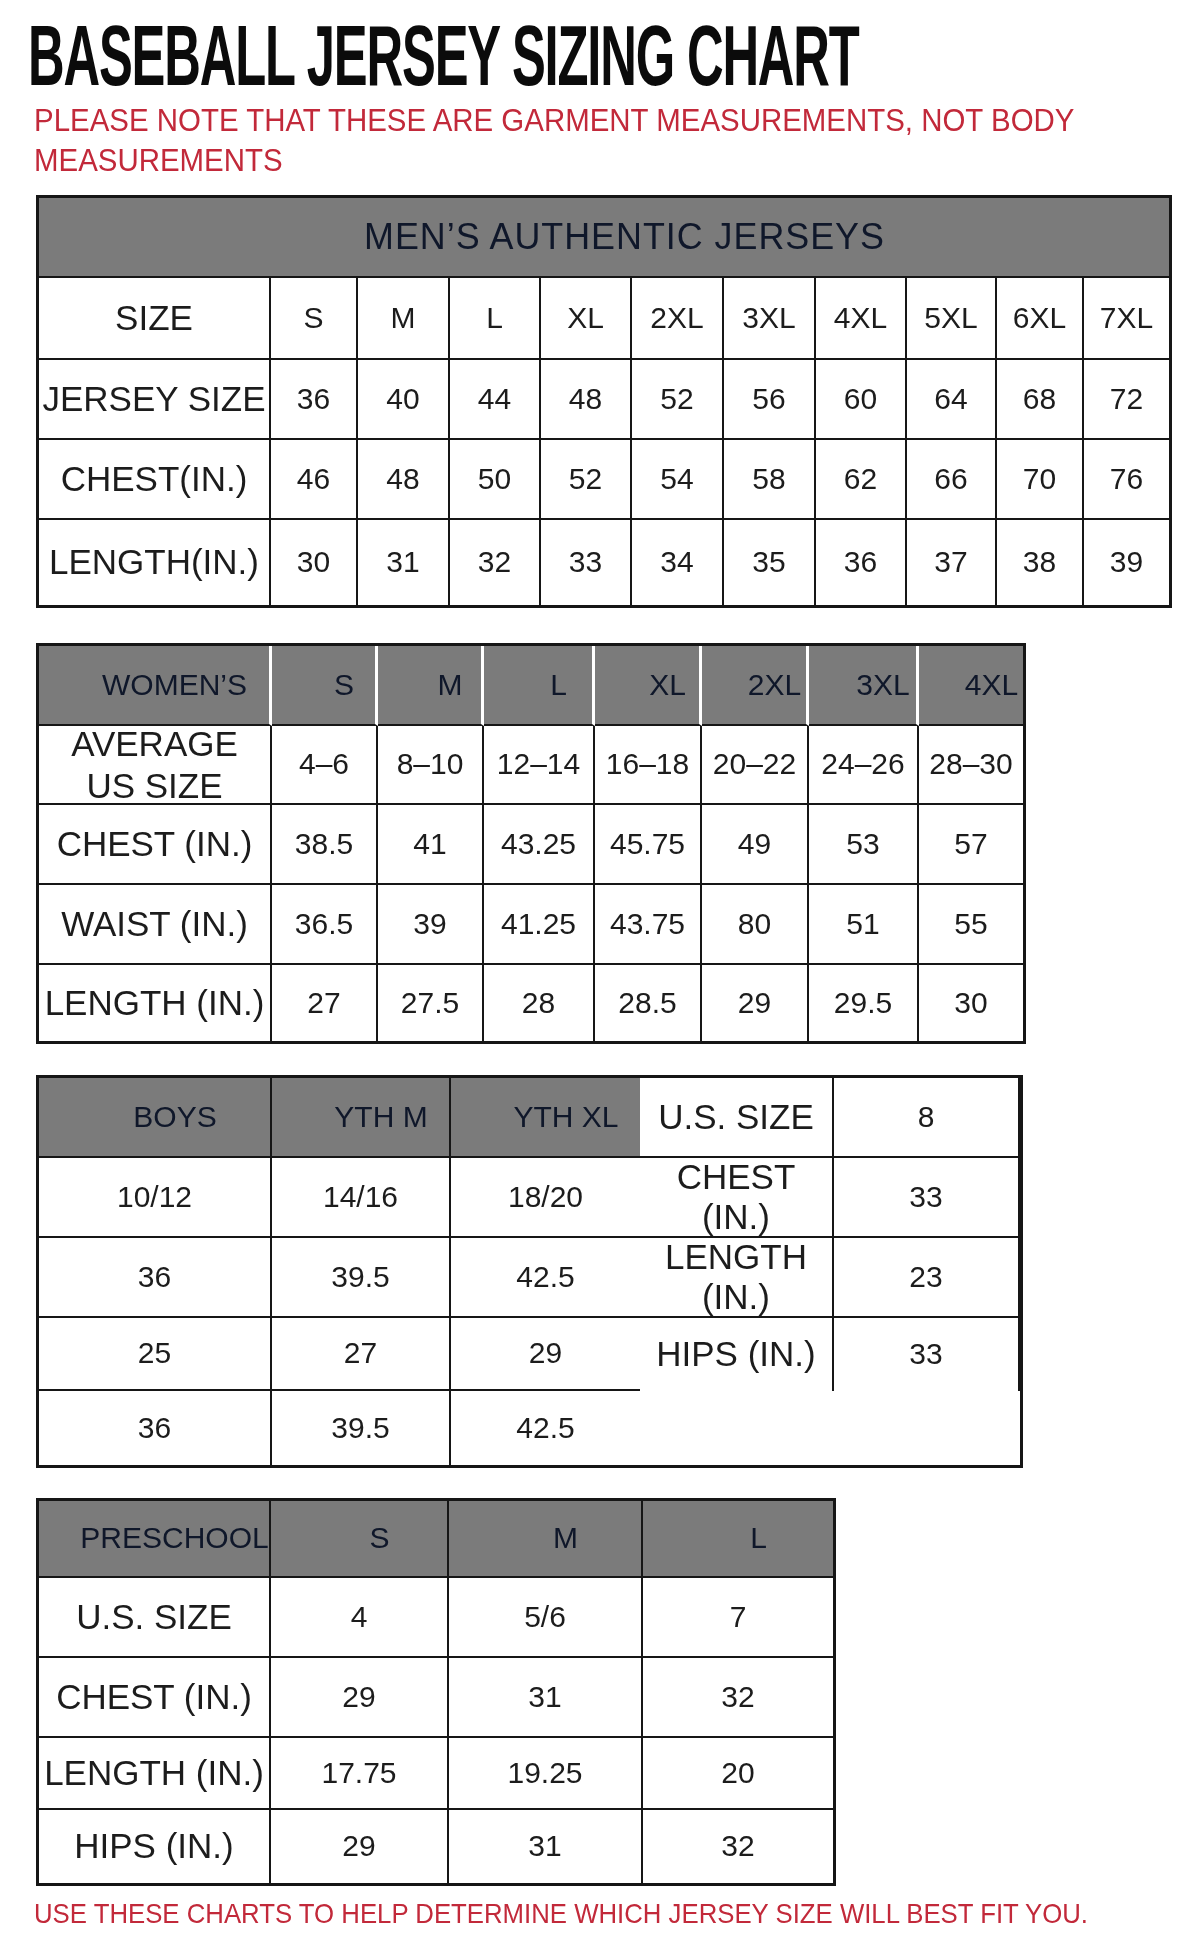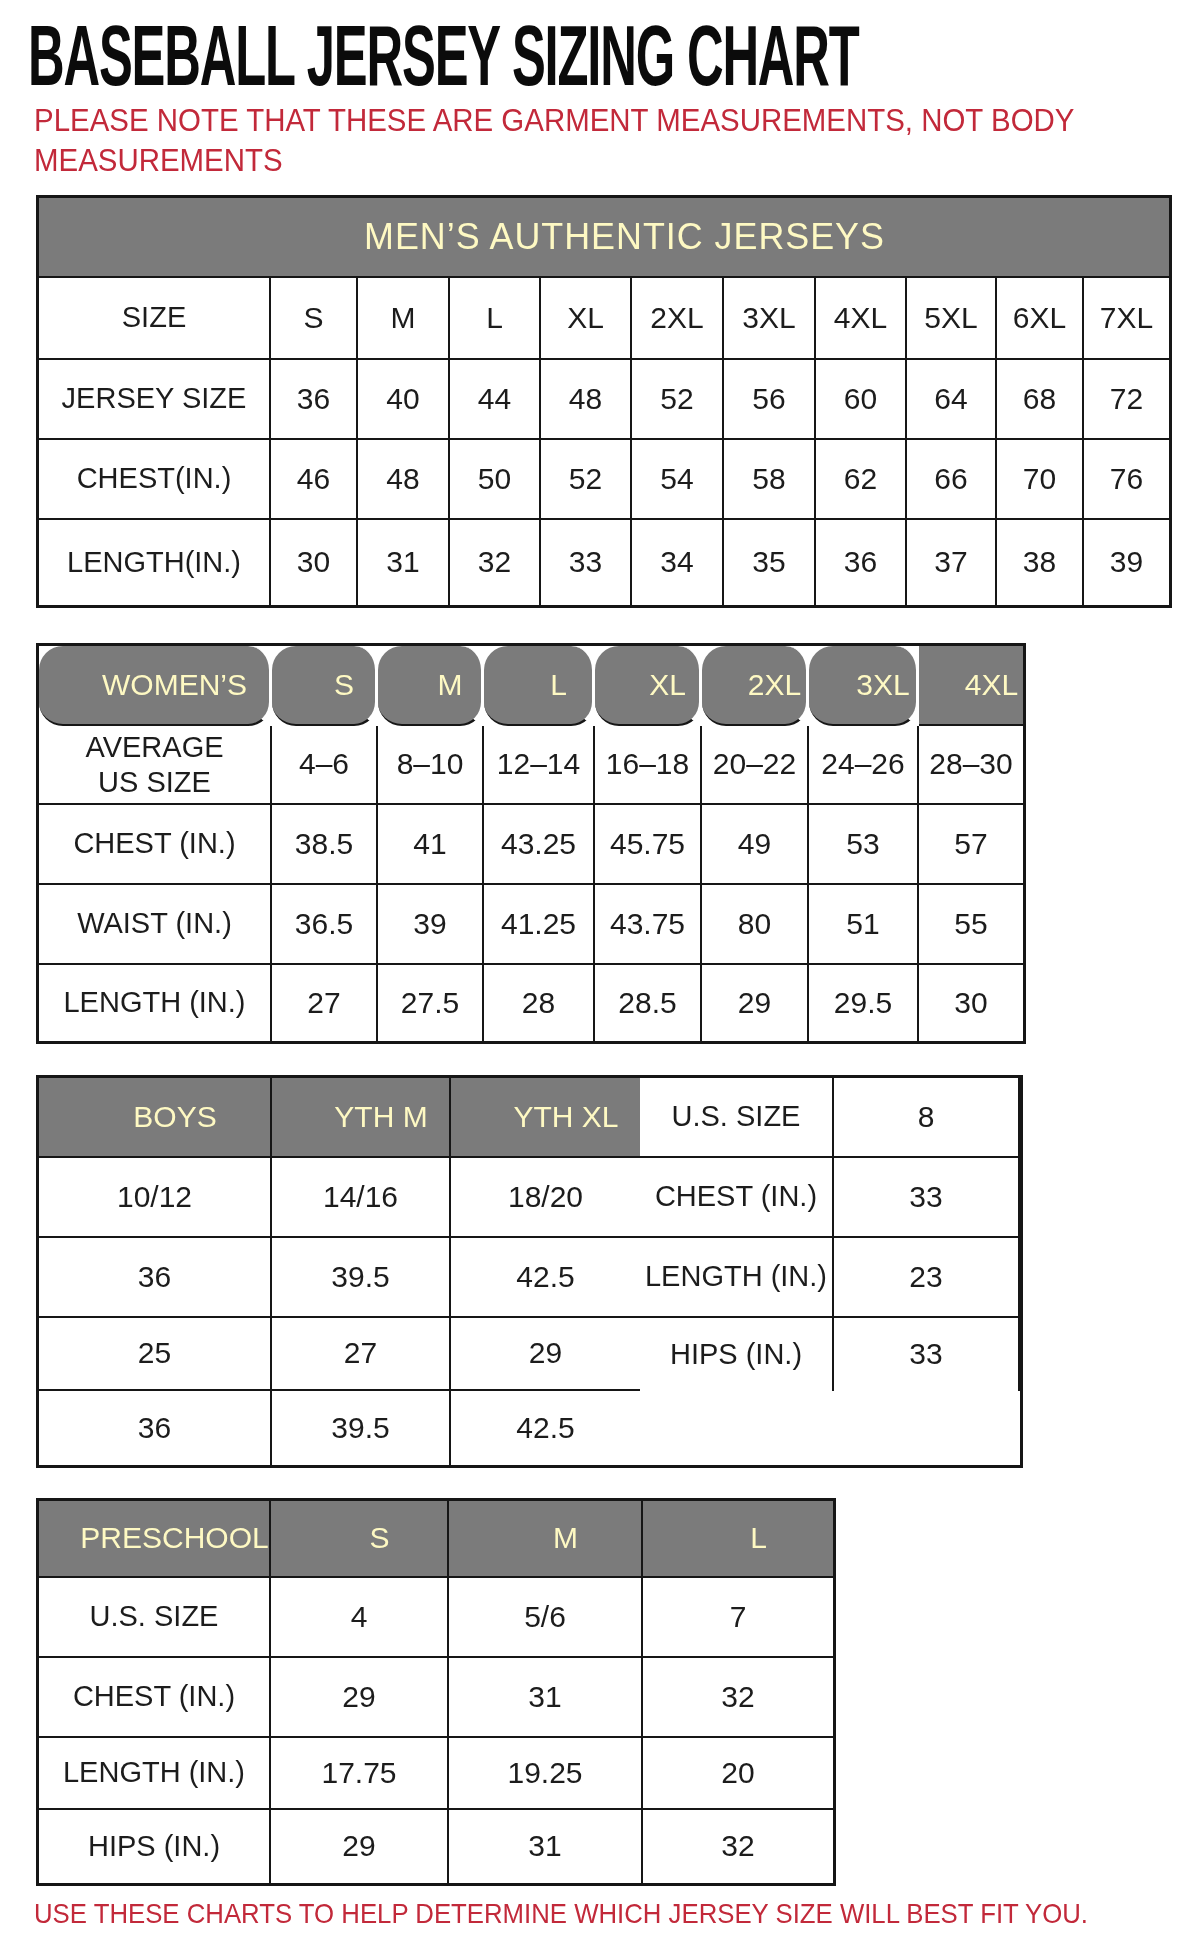--- a/index.html
+++ b/index.html
@@ -27,25 +27,25 @@
     border:3px solid var(--line,#161616);
   }
   .c{
     display:flex;align-items:center;justify-content:center;text-align:center;
     border-right:2px solid var(--line,#161616);
     border-bottom:2px solid var(--line,#161616);
     font-size:30px;color:var(--ink,#1c1c1c);line-height:1.15;
   }
   .c.last{border-right:none;}
   .c.bot{border-bottom:none;}
-  .c.hd{background:var(--gray,#7b7b7b);color:#fef9c3;font-size:30px;padding-left:41px;}
-  .c.hd.sepw{border-right:3px solid #ffffff;border-radius:24px;}
+  .c.hd{background:var(--gray,#7b7b7b);color:#0f172a;font-size:30px;padding-left:41px;}
+  .c.hd.sepw{border-right:3px solid #ffffff;}
   .c.merged{border-right:none;}
   .hd-txt{font-size:37px;letter-spacing:1px;transform:scaleX(0.97);transform-origin:center;}
-  .c.lab{font-size:29px;}
+  .c.lab{font-size:35px;}
   .c.lab div{line-height:1.18;}
   #mens{left:36px;top:195px;}
   #womens{left:36px;top:643px;}
   #boys{left:36px;top:1075px;}
   #preschool{left:36px;top:1498px;}
 </style>
 </head>
 <body>
 
 <div class="page">

